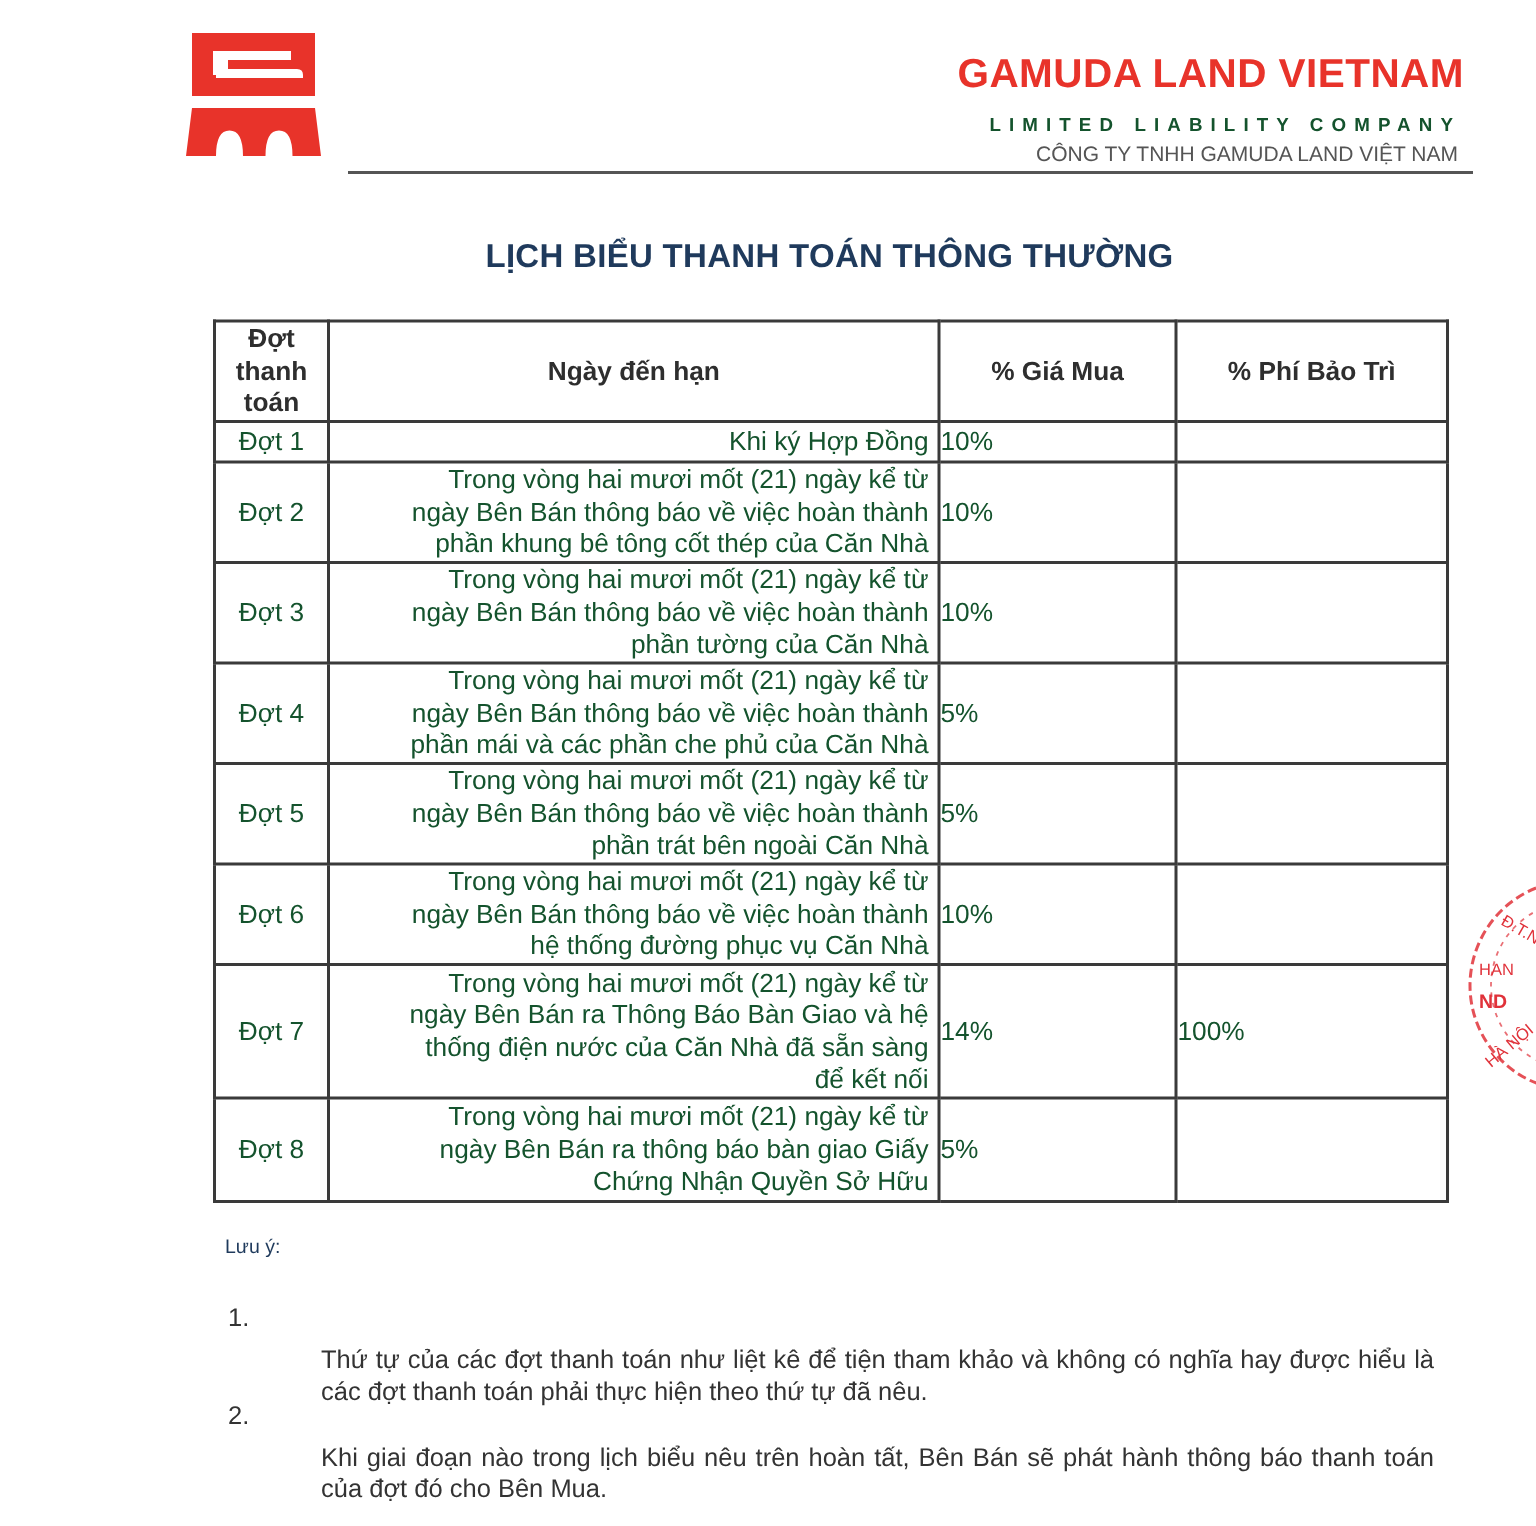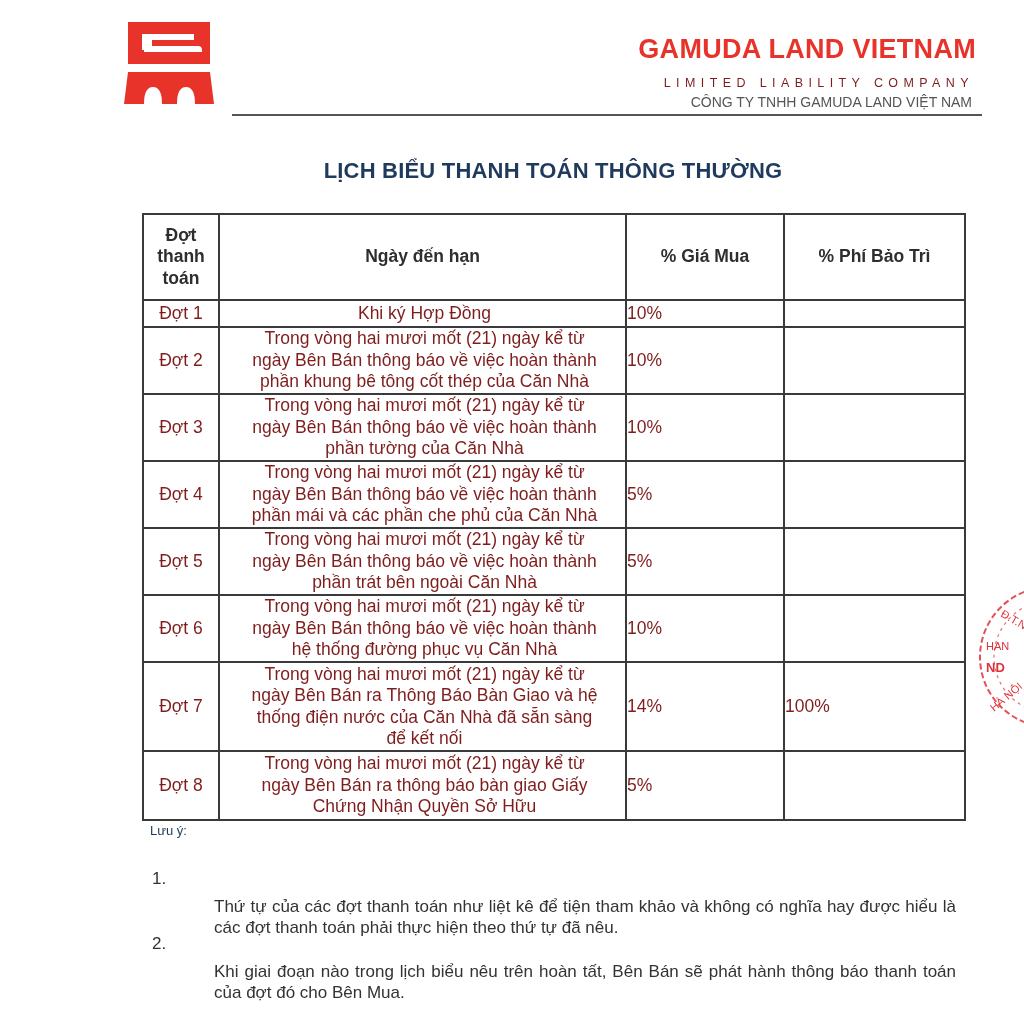--- a/index.html
+++ b/index.html
@@ -4,37 +4,37 @@
 <style>
   html, body { margin:0; padding:0; background:#ffffff; }
   body { width:1024px; height:1017px; position:relative; overflow:hidden; font-family:"Liberation Sans", sans-serif; color:#2a2a2a; }
 
   
   .logo { position:absolute; left:122px; top:20px; width:94px; height:84px; }
   .logo svg { display:block; }
 
   
   .company-name { position:absolute; right:48px; top:34px; font-family:"Liberation Sans", sans-serif; font-weight:bold; font-size:27px; letter-spacing:0.3px; color:#e8332a; white-space:nowrap; }
-  .company-sub1 { position:absolute; right:50px; top:76px; font-size:12.5px; letter-spacing:5.4px; color:#7f1d1d; white-space:nowrap; }
+  .company-sub1 { position:absolute; right:50px; top:76px; font-size:12.5px; letter-spacing:5.4px; color:#14532d; white-space:nowrap;font-weight:bold; }
   .company-sub2 { position:absolute; right:52px; top:94px; font-size:14px; color:#555; white-space:nowrap; }
   .header-rule { position:absolute; left:232px; top:114px; width:750px; height:2px; background:#555; }
 
   
   .doc-title { position:absolute; left:0; width:1106px; text-align:center; top:158px; font-size:22px; font-weight:bold; color:#1f3a5c; letter-spacing:0.2px; }
 
   
   table.schedule { position:absolute; left:142px; top:213px; border-collapse:collapse; table-layout:fixed; width:822px; }
-  table.schedule th, table.schedule td { border:2px solid #3a3a3a; padding:0; font-size:17.5px; line-height:21.5px; color:#7f1d1d; vertical-align:middle; }
+  table.schedule th, table.schedule td { border:2px solid #3a3a3a; padding:0; font-size:17.5px; line-height:21.5px; color:#14532d; vertical-align:middle; }
   table.schedule th { font-weight:bold; text-align:center; color:#2e2e2e; }
   table.schedule col.c1 { width:76px; }
   table.schedule col.c2 { width:407px; }
   table.schedule col.c3 { width:158px; }
   table.schedule col.c4 { width:181px; }
   table.schedule td.phase { text-align:center; }
-  table.schedule td.desc { text-align:center; padding-left:10px; padding-right:6px;margin-top:40px; }
+  table.schedule td.desc { text-align:right; padding-left:10px; padding-right:6px;margin-top:40px; }
   table.schedule td.pct { text-align:left; }
 
   
   .notes-label { position:absolute; left:150px; top:823px; font-size:13px; color:#1f3a5c; }
   .note { position:absolute; left:150px; width:806px; font-size:17px; line-height:21px; color:#333; }
   .note .num { position:absolute; left:2px; top:0; }
   .note .text { margin-left:64px; text-align:justify;margin-top:28px; }
 
   
   .stamp { position:absolute; left:978px; top:572px; width:60px; height:170px; }
@@ -62,21 +62,21 @@
 <div class="doc-title">LỊCH BIỂU THANH TOÁN THÔNG THƯỜNG</div>
 
 <table class="schedule">
   <colgroup>
       <col class="c1">
       <col class="c2">
       <col class="c3">
       <col class="c4">
     </colgroup>
   <thead>
-    <tr style="height:86px">
+    <tr style="height:67px">
       <th>
         <div>Đợt</div>
         <div>thanh</div>
         <div>toán</div>
       </th>
       <th>Ngày đến hạn</th>
       <th>% Giá Mua</th>
       <th>% Phí Bảo Trì</th>
     </tr>
   </thead>

